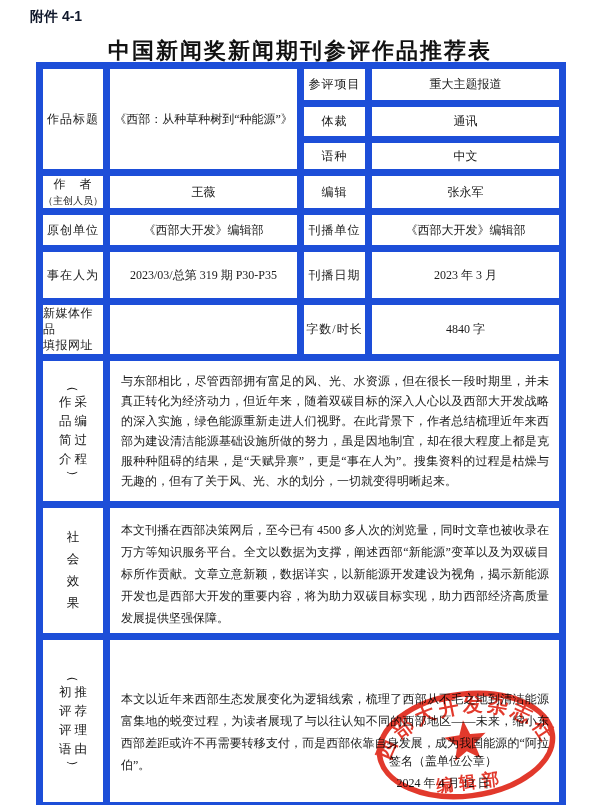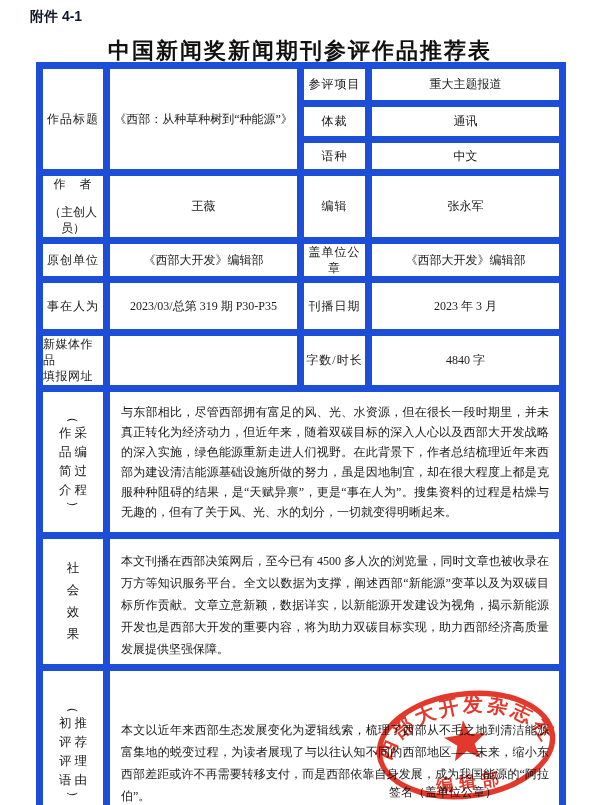--- a/index.html
+++ b/index.html
@@ -24,21 +24,21 @@
   table.form td{
     border:7px solid #1d4ed8;padding:0;vertical-align:middle;
     font-size:12px;line-height:1.35;
   }
   col.c1{width:67px}col.c2{width:194px}col.c3{width:68px}col.c4{width:194px}
   .h38{height:38px}.h36{height:36px}.h33{height:33px}.h39{height:39px}
   .h37{height:37px}.h53{height:53px}.h45{height:40px}
   .h147{height:147px}.h114{height:114px}.h169{height:169px}
   td.lbl{text-align:center;letter-spacing:1px;}
   td.val{text-align:center;}
-  .sublbl{display:block;font-size:12px;letter-spacing:0;margin-top:12px;}
+  .sublbl{display:block;font-size:10px;letter-spacing:0;margin-top:2px;}
   td.lbl-left{text-align:left;padding-left:5px;font-size:11px;line-height:1.6;letter-spacing:0.5px;}
   td.para{vertical-align:top;text-align:justify;}
   .para-inner{padding:5px 10px 4px 11px;line-height:20px;font-size:12px;}
   .para-inner.soc{padding-top:11px;line-height:22px;}
   .para-inner.rec{padding-top:26px;line-height:22px;}
   .vlabel{
     display:flex;flex-direction:column;align-items:center;justify-content:center;
     height:100%;line-height:19px;font-size:12.5px;
   }
   .vlabel .pair{letter-spacing:3px;text-indent:3px;}
@@ -93,21 +93,21 @@
       <span class="sublbl">（主创人员）</span>
     </td>
     <td class="val">王薇</td>
     <td class="lbl">编辑</td>
     <td class="val">张永军</td>
   </tr>
 
   <tr class="h37">
     <td class="lbl">原创单位</td>
     <td class="val">《西部大开发》编辑部</td>
-    <td class="lbl">盖单位公章</td>
+    <td class="lbl">刊播单位</td>
     <td class="val">《西部大开发》编辑部</td>
   </tr>
 
   <tr class="h53">
     <td class="lbl">事在人为</td>
     <td class="val">2023/03/总第 319 期 P30-P35</td>
     <td class="lbl">刊播日期</td>
     <td class="val">2023 年 3 月</td>
   </tr>
 

